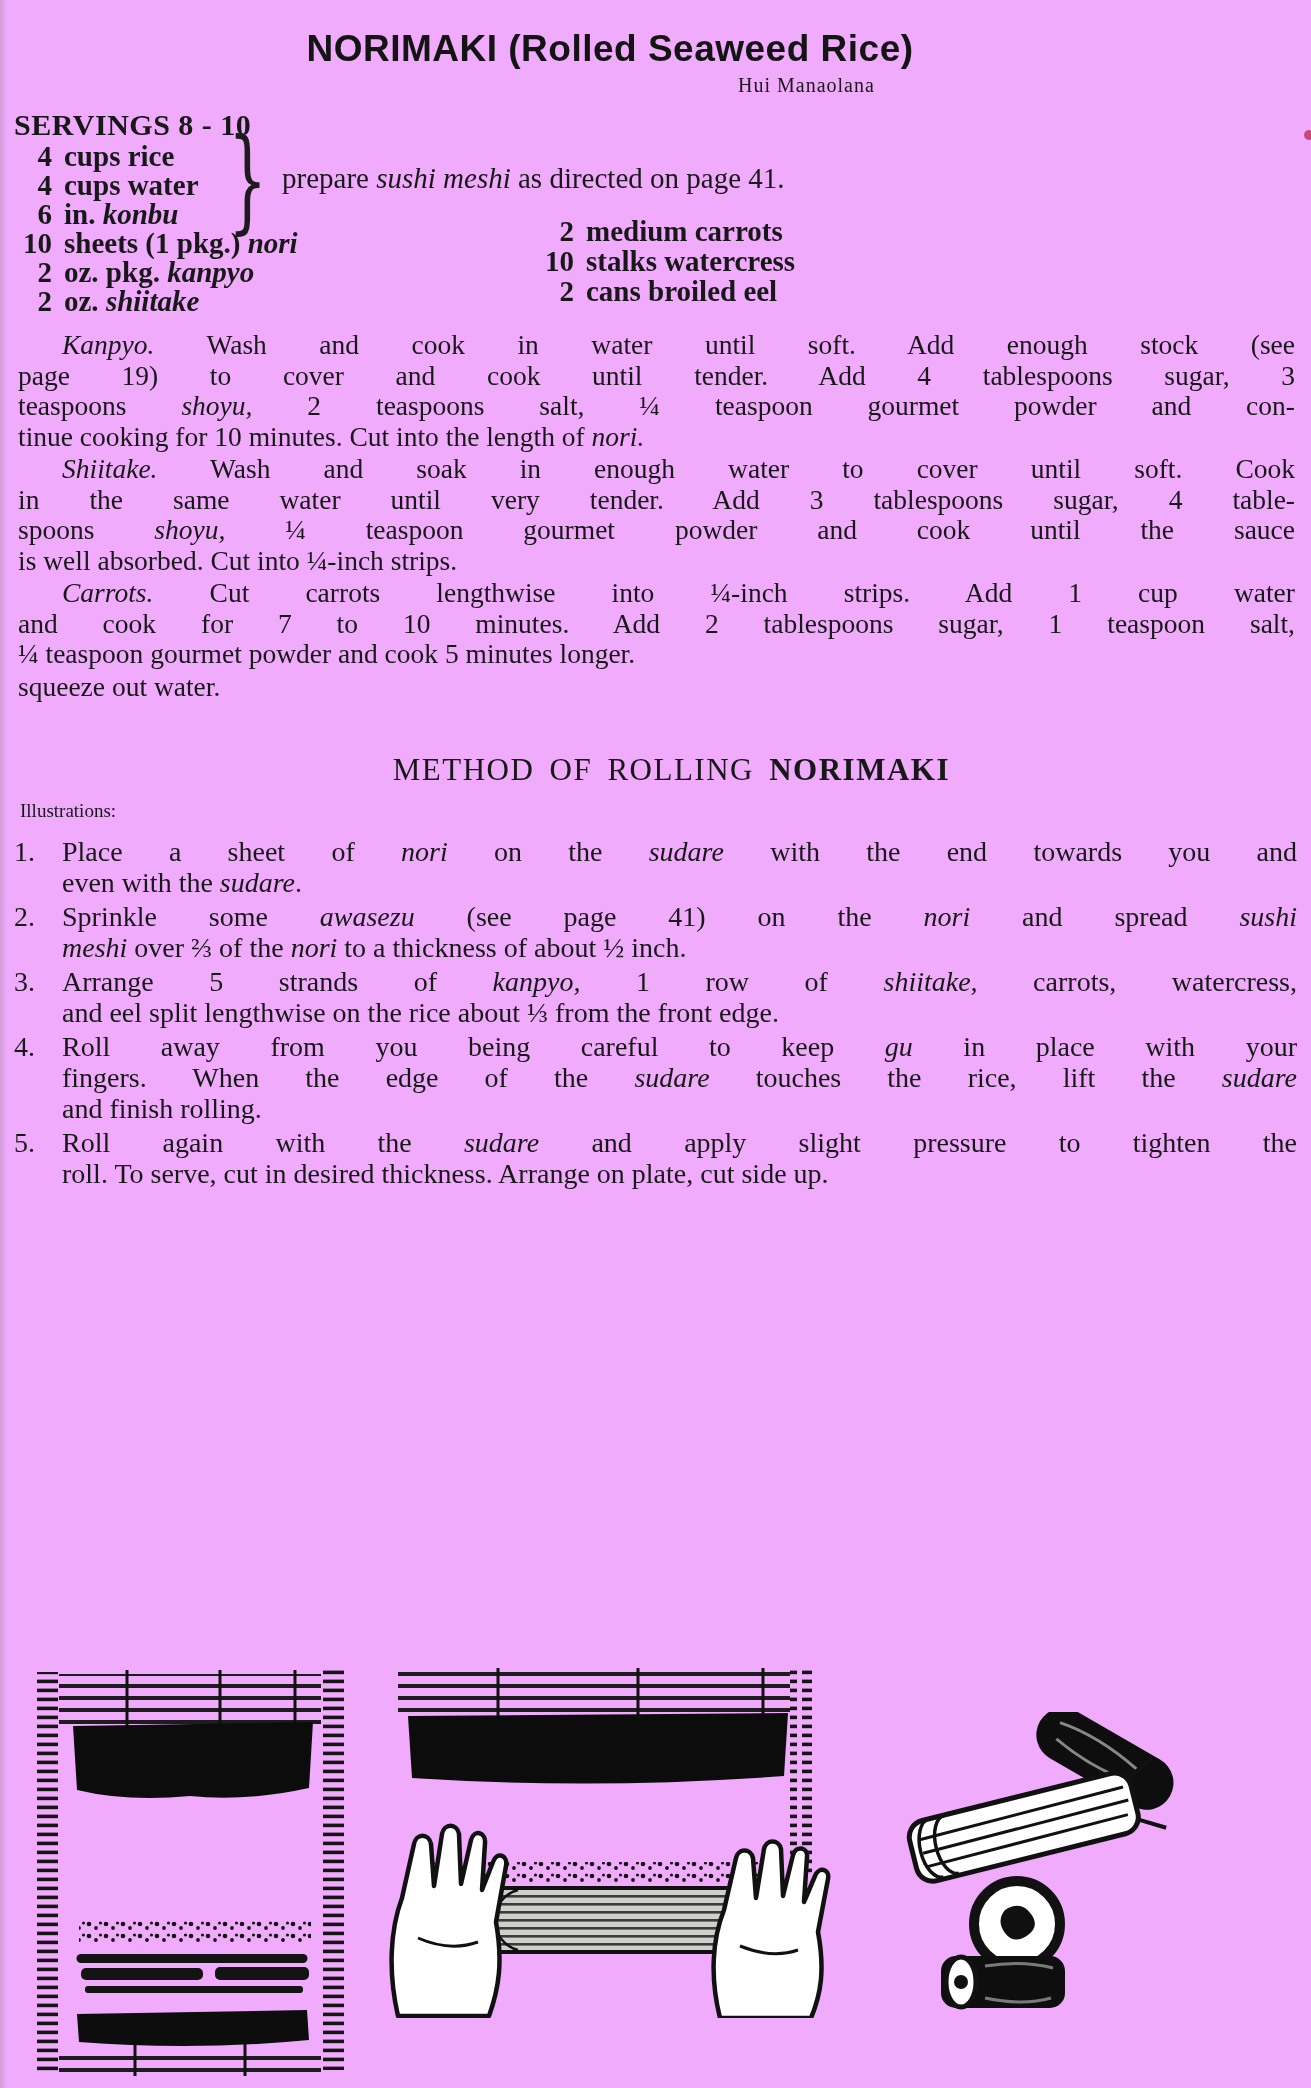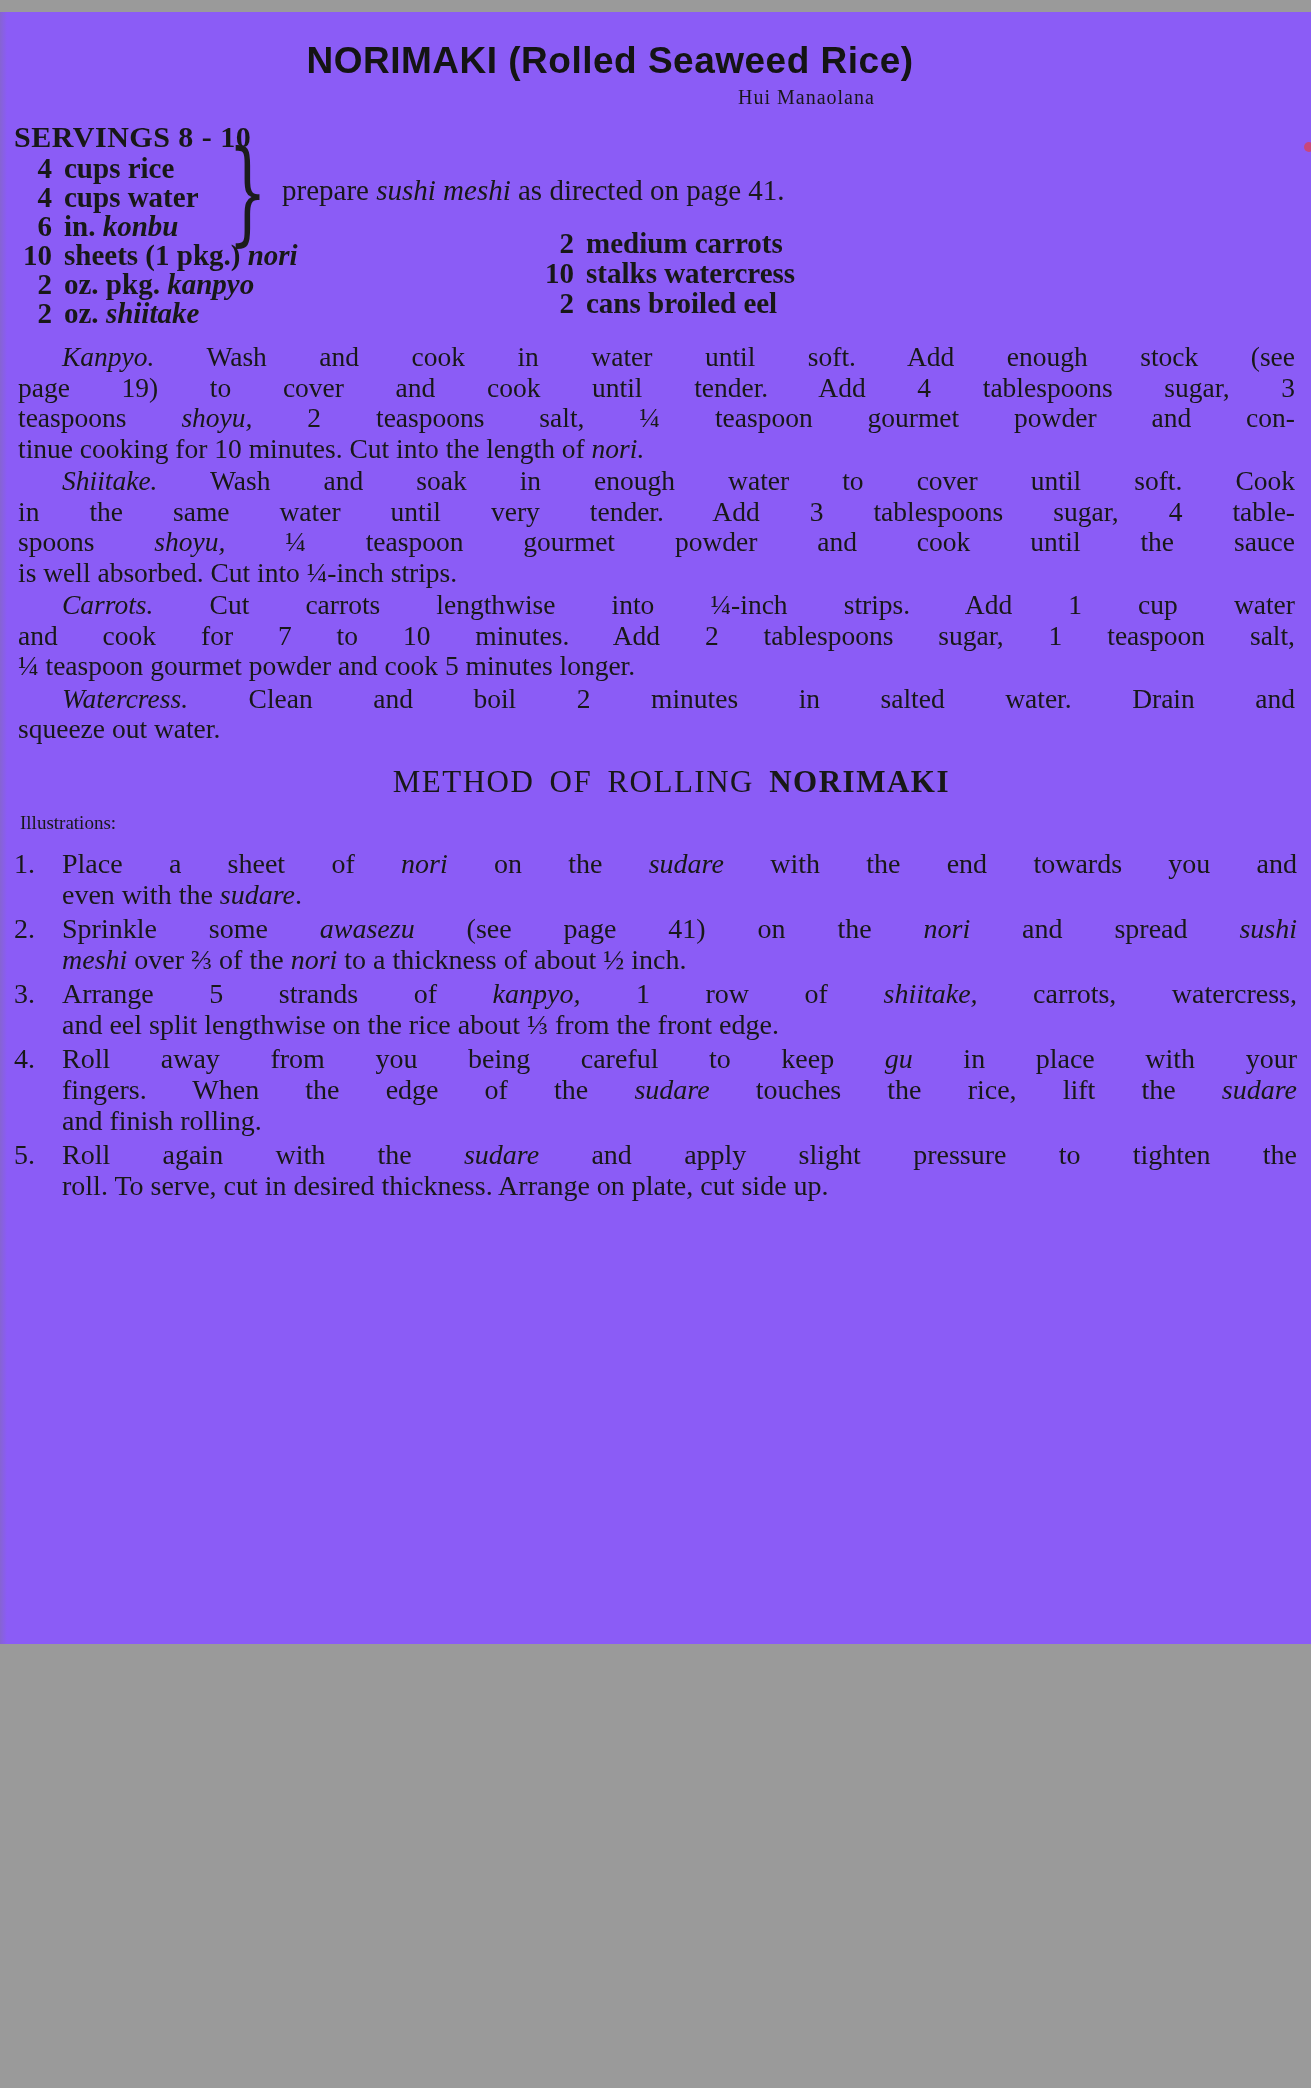--- a/index.html
+++ b/index.html
@@ -1,18 +1,18 @@
 <!DOCTYPE html>
 <html><head>
 <meta charset="utf-8">
 <style>
   html,body { margin:0; padding:0; background:#9a9a9a; }
   .page {
-    position:relative; width:1311px; height:1632px; margin:12px auto;
-    background:#8b5cf6; overflow:hidden;
+    position:relative; width:1311px; height:2088px; margin:0 auto;
+    background:#f0abfc; overflow:hidden;
     font-family:"Liberation Serif","DejaVu Serif",serif;
     color:#181818;
   }
   .page::before{ 
     content:""; position:absolute; left:0; top:0; width:7px; height:100%;
     background:linear-gradient(90deg, rgba(120,120,118,.28), rgba(255,255,255,0));
     pointer-events:none;
   }
   .abs { position:absolute; }
 
@@ -105,21 +105,20 @@
         <div class="rl"><span>in the same water until very tender. Add 3 tablespoons sugar, 4 table-</span></div>
         <div class="rl"><span>spoons </span><span class="it">shoyu,</span><span> ¼ teaspoon gourmet powder and cook until the sauce</span></div>
         <div class="rl last"><span>is well absorbed. Cut into ¼-inch strips.</span></div>
       </div>
     <div class="para">
         <div class="rl ind"><span class="it">Carrots.</span><span> Cut carrots lengthwise into ¼-inch strips. Add 1 cup water</span></div>
         <div class="rl"><span>and cook for 7 to 10 minutes. Add 2 tablespoons sugar, 1 teaspoon salt,</span></div>
         <div class="rl last"><span>¼ teaspoon gourmet powder and cook 5 minutes longer.</span></div>
       </div>
     <div class="para">
-        <div class="rl ind"><span class="it">Watercress.</span><span> Clean and boil 2 minutes in salted water. Drain and</span></div>
         <div class="rl last"><span>squeeze out water.</span></div>
       </div>
   </div>
 
   <div class="abs method-head"><span>METHOD OF ROLLING </span><span class="bold">NORIMAKI</span></div>
   <div class="abs illus-label">Illustrations:</div>
 
   <div class="abs steps">
     <div class="step">
         <span class="num">1.</span>

